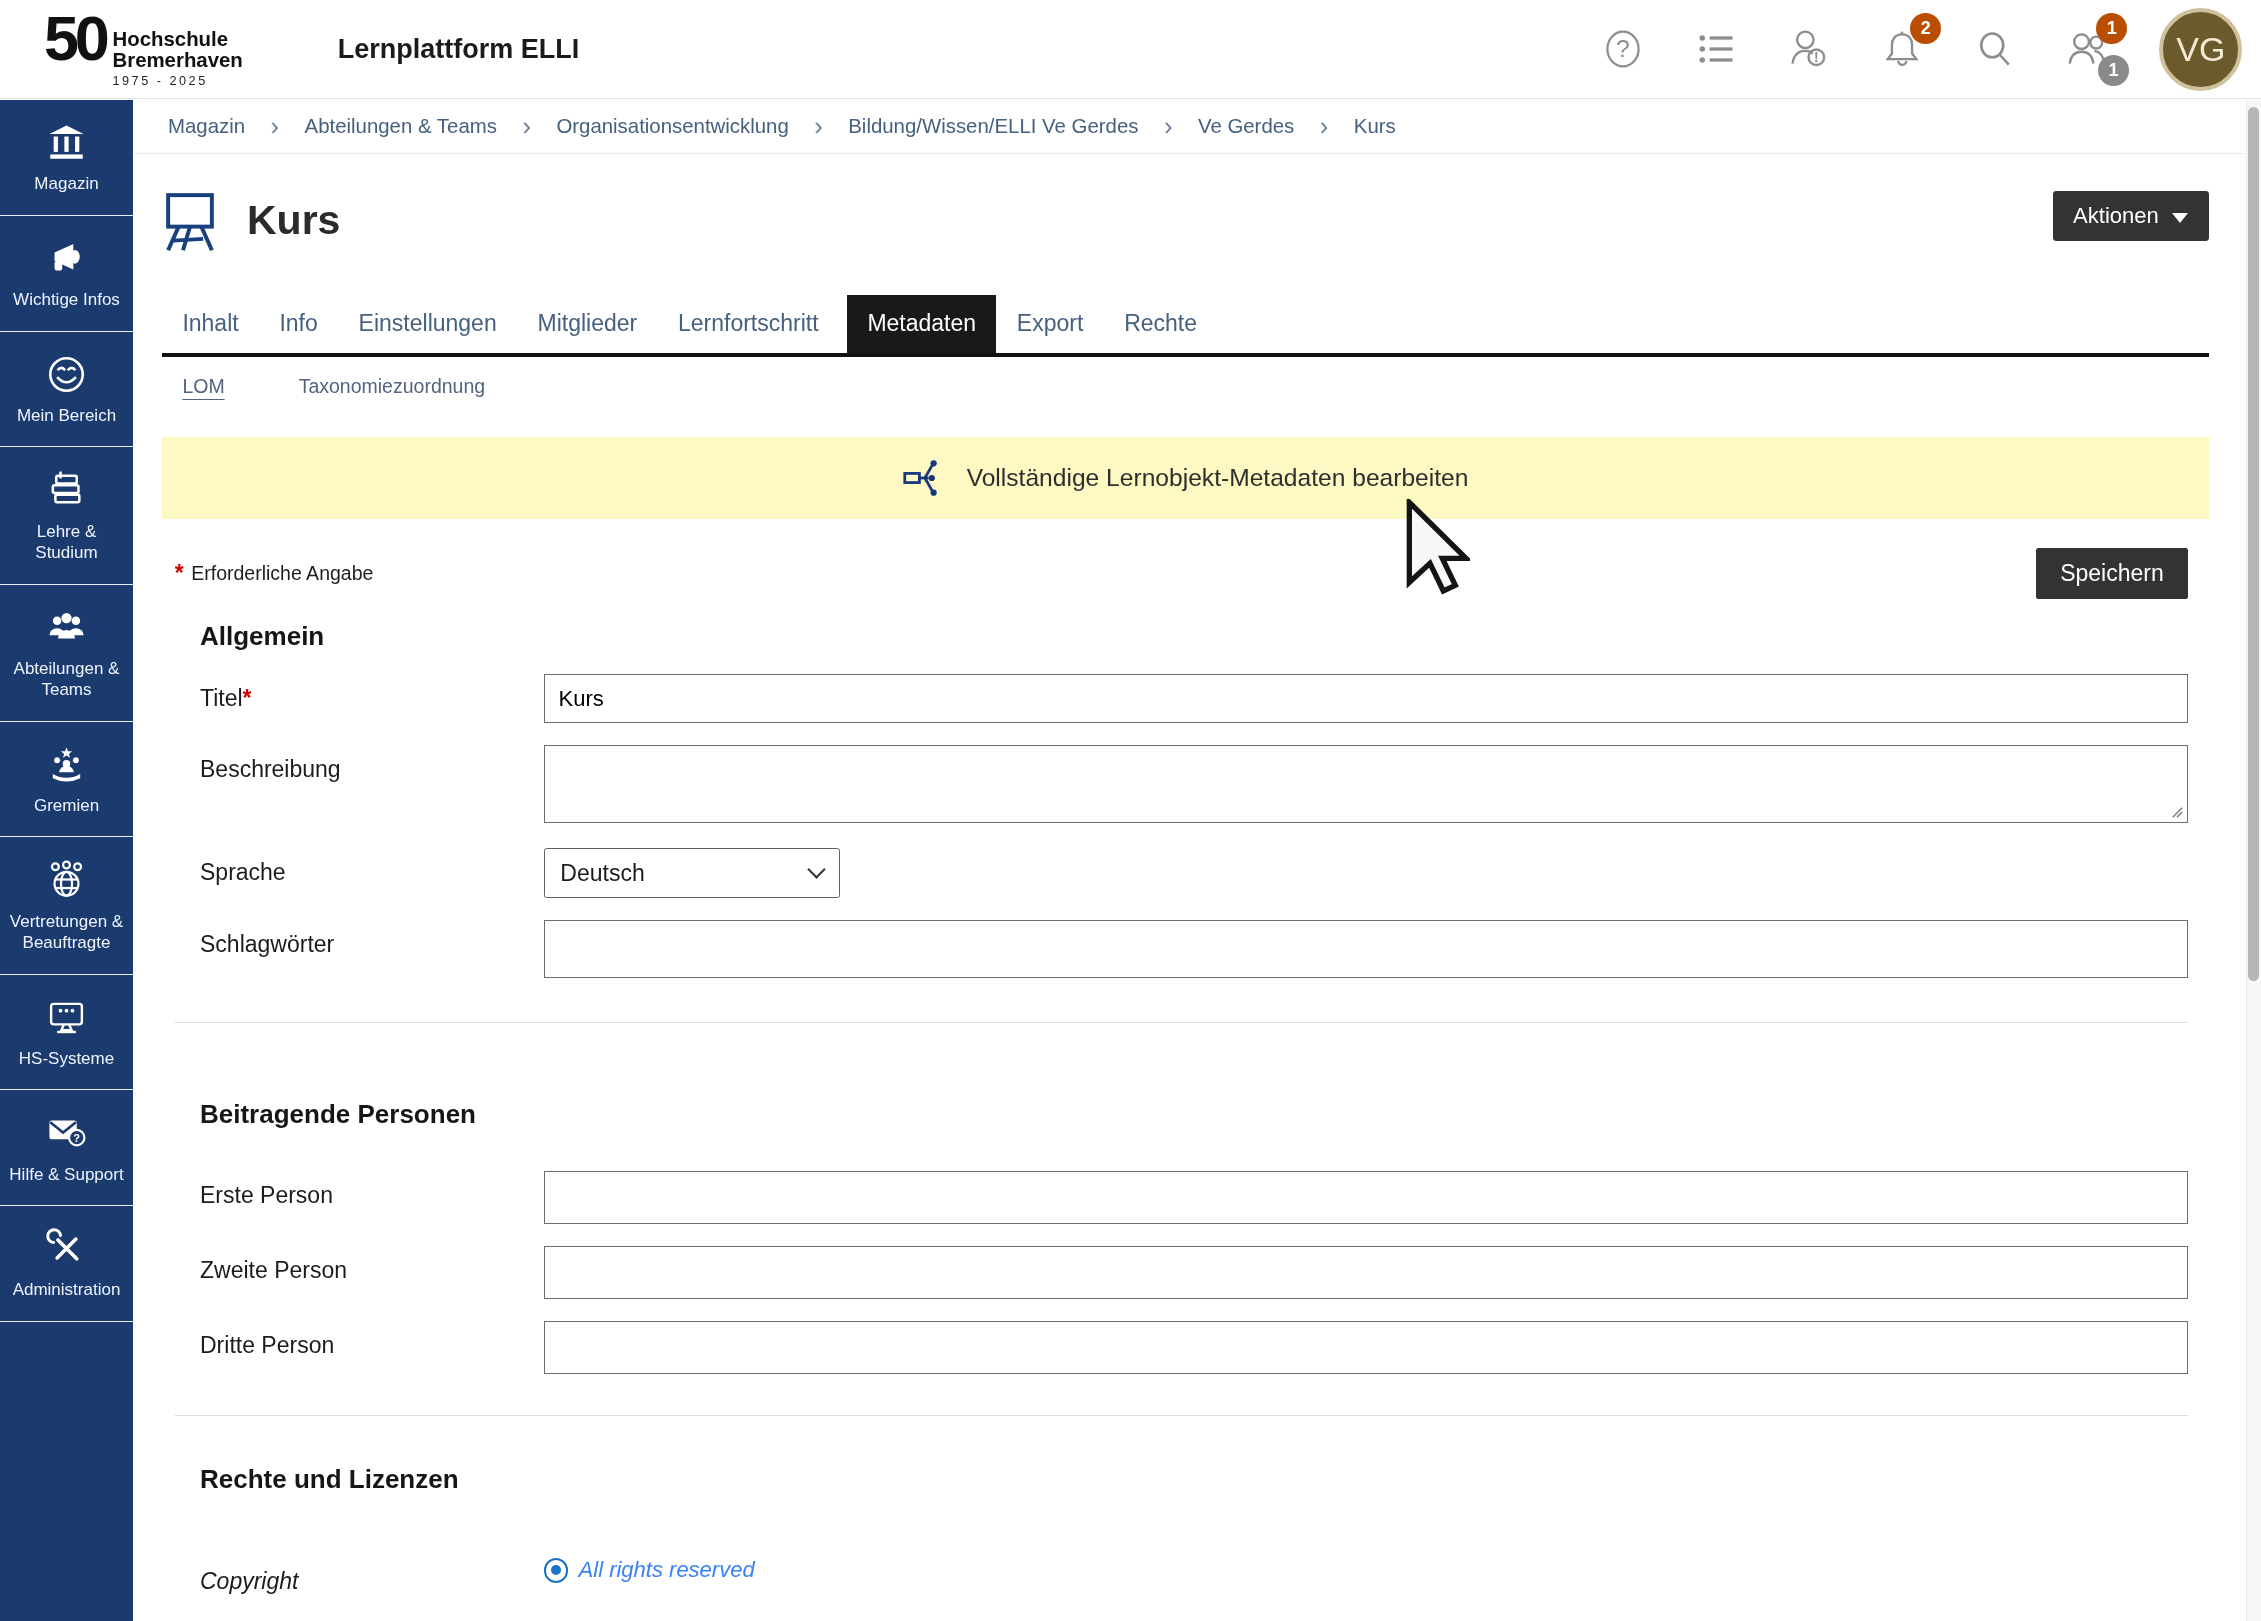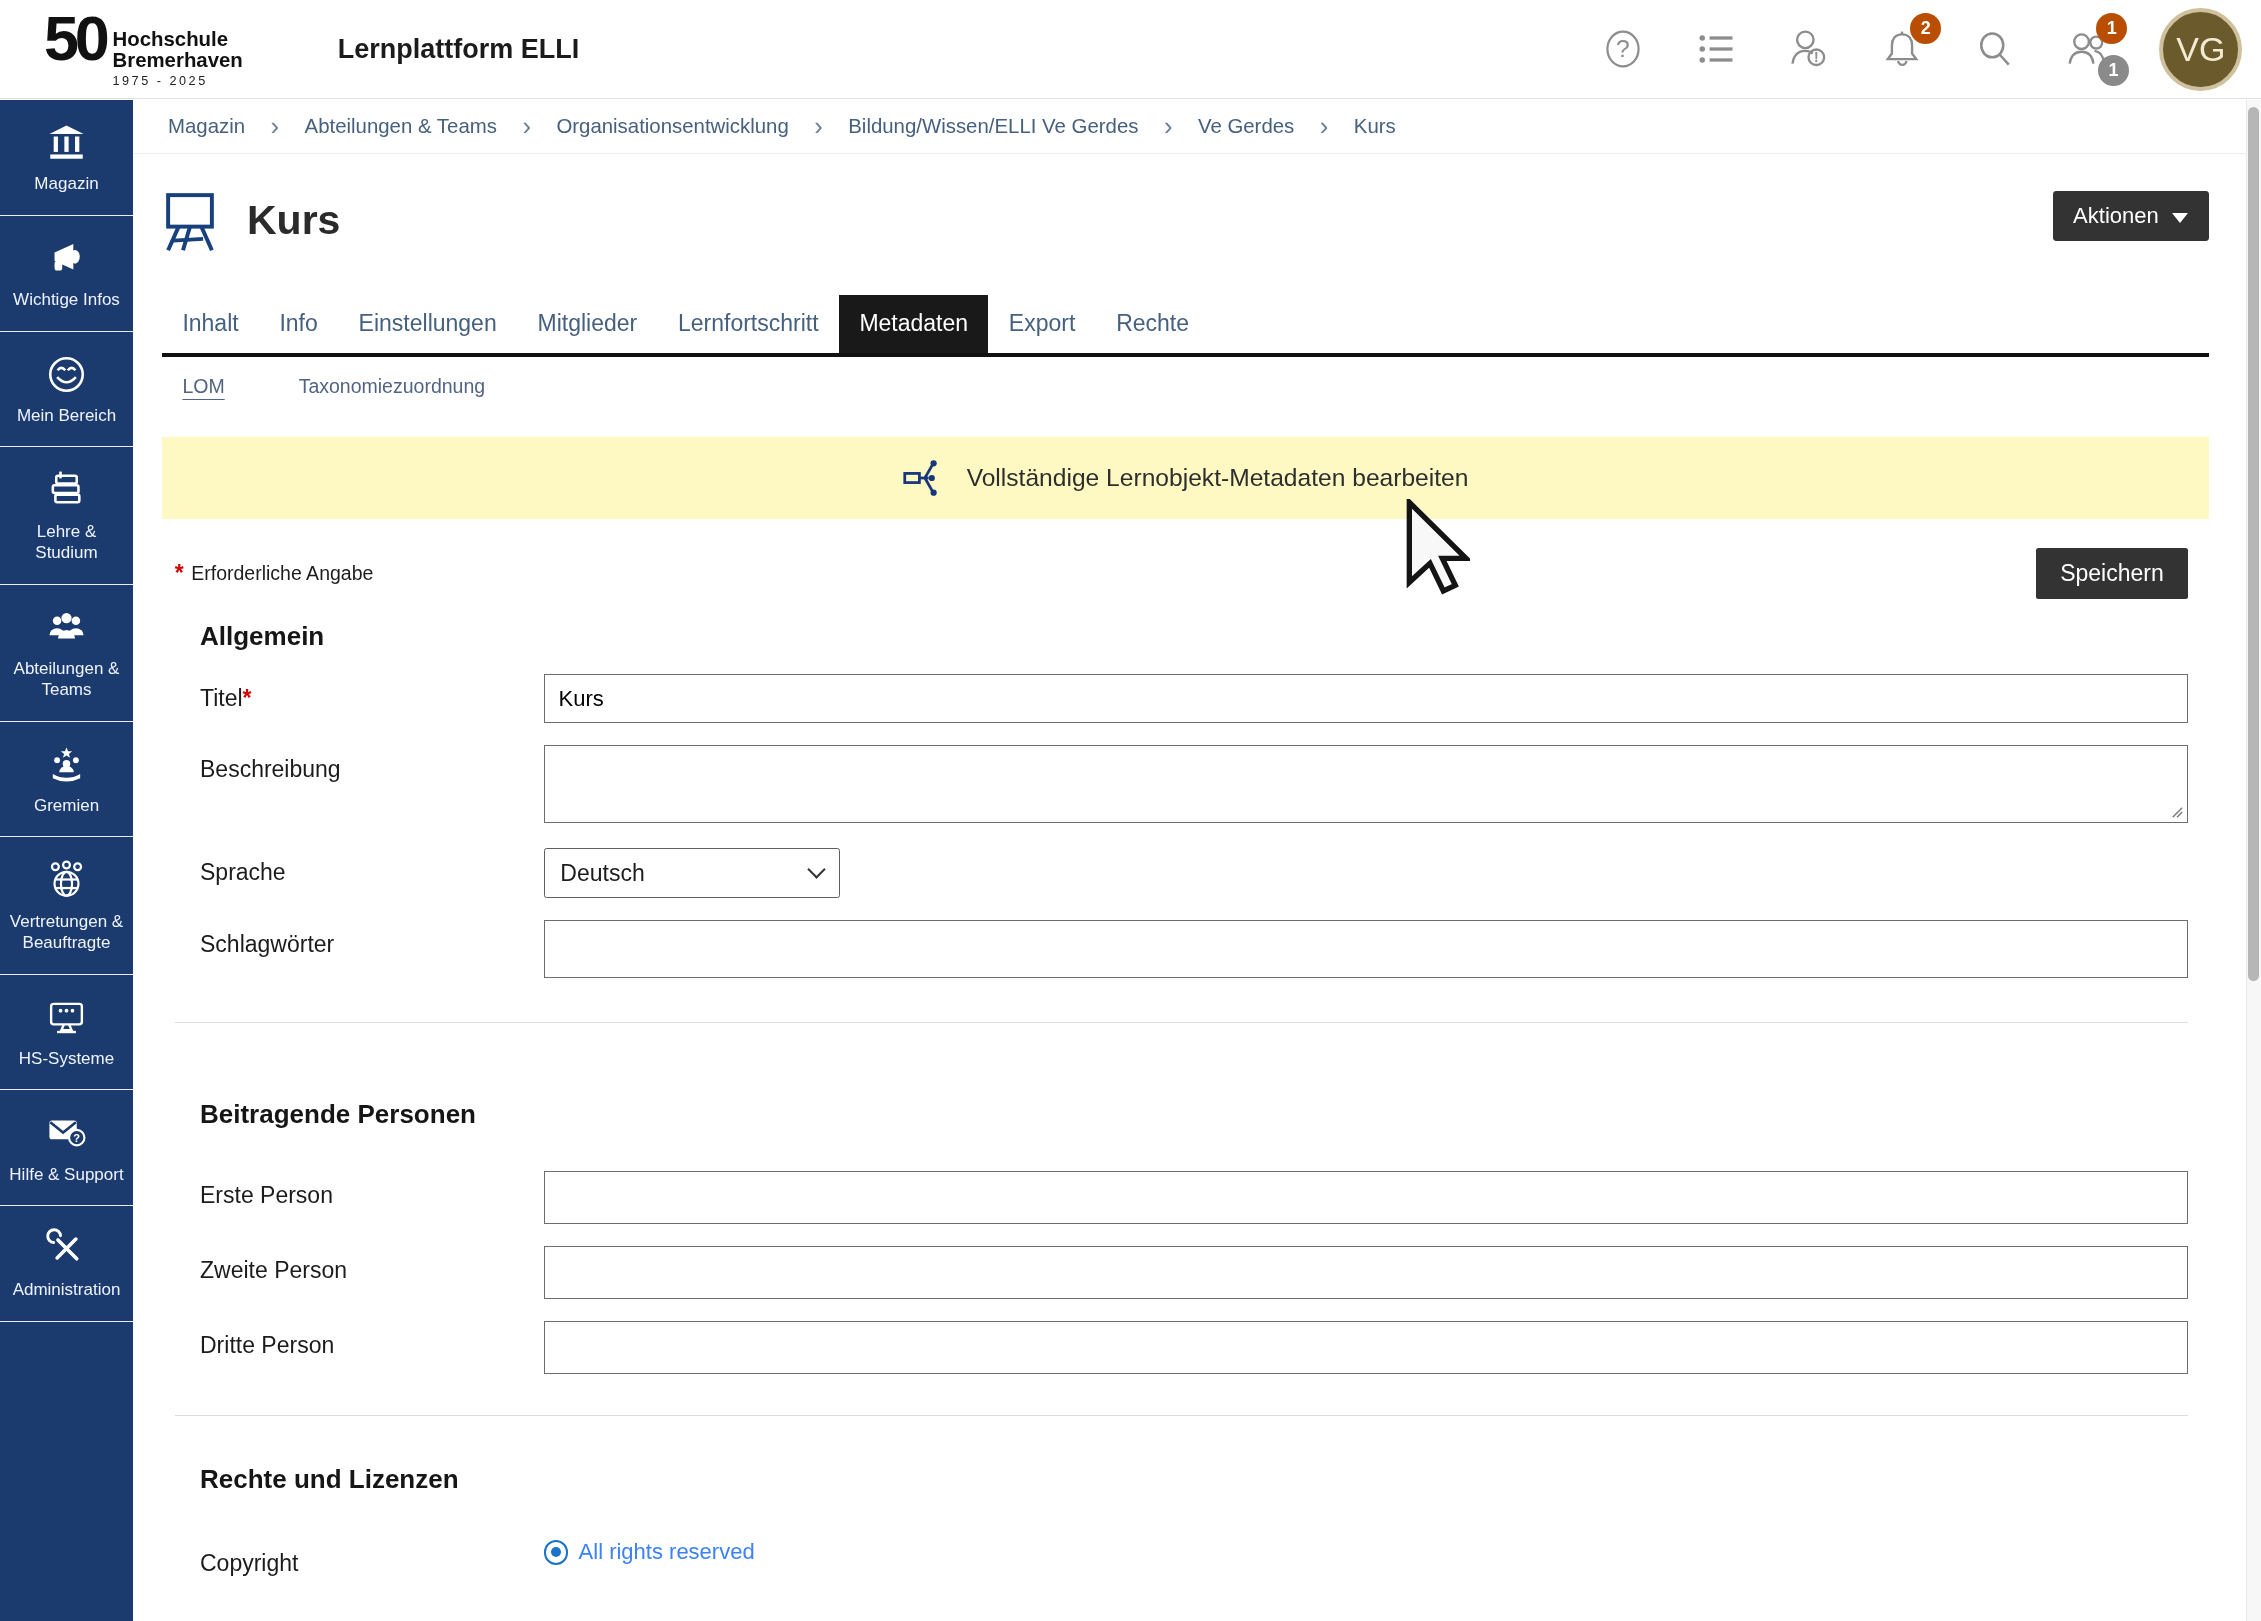--- a/index.html
+++ b/index.html
@@ -49,21 +49,21 @@
   .title-row{margin-top:34px;display:flex;align-items:center;position:relative;}
   .course-icon{margin-right:29px;}
   .page-title{font-size:41px;font-weight:700;color:#2b2b2b;}
   .actions-btn{position:absolute;right:0;top:3.4px;background:#333;color:#fff;font-size:22px;
                padding:12px 20.4px;border-radius:3.4px;display:flex;gap:13.6px;align-items:center;cursor:pointer;}
   .caret{width:0;height:0;border-left:8.5px solid transparent;border-right:8.5px solid transparent;
          border-top:10.2px solid #fff;margin-top:2.5px;}
 
   .tabs{margin-top:42px;display:flex;border-bottom:4.2px solid #111;}
   .tab{font-size:23px;color:#46607f;padding:15.3px 20.4px;cursor:pointer;white-space:nowrap;}
-  .tab.active{background:#191919;color:#fff;}
+  .tab.active{background:#191919;color:#fff;margin-left:8px;}
 
   .subtabs{display:flex;gap:74px;padding:18.7px 0 13.6px 20.4px;font-size:19.5px;color:#526482;}
   .subtab{cursor:pointer;}
   .subtab.active{text-decoration:underline;text-underline-offset:6px;}
 
   .banner{margin-top:25.5px;height:82px;background:#fef9c3;display:flex;align-items:center;
           justify-content:center;gap:20.4px;font-size:24.6px;color:#2e2e2e;cursor:pointer;}
   .banner svg{width:44px;height:44px;}
 
   .required-row{margin-top:29px;display:flex;align-items:center;position:relative;
@@ -394,21 +394,21 @@
         <div class="form-label">Dritte Person</div>
         <div class="form-field">
           <input class="inp inp-tall" type="text" value="" style="">
         </div>
       </div>
 
       <hr class="divider">
 
       <div class="section-heading" style="margin-top:48px;">Rechte und Lizenzen</div>
 
-      <div class="form-row" style="margin-top:44px;">
+      <div class="form-row" style="margin-top:62px;font-style:italic;">
         <div class="form-label">Copyright</div>
         <div class="form-field radio-row">
           <div class="radio-outer">
             <div class="radio-dot"></div>
           </div>
           <span class="radio-label">All rights reserved</span>
         </div>
       </div>
 
     </div>

